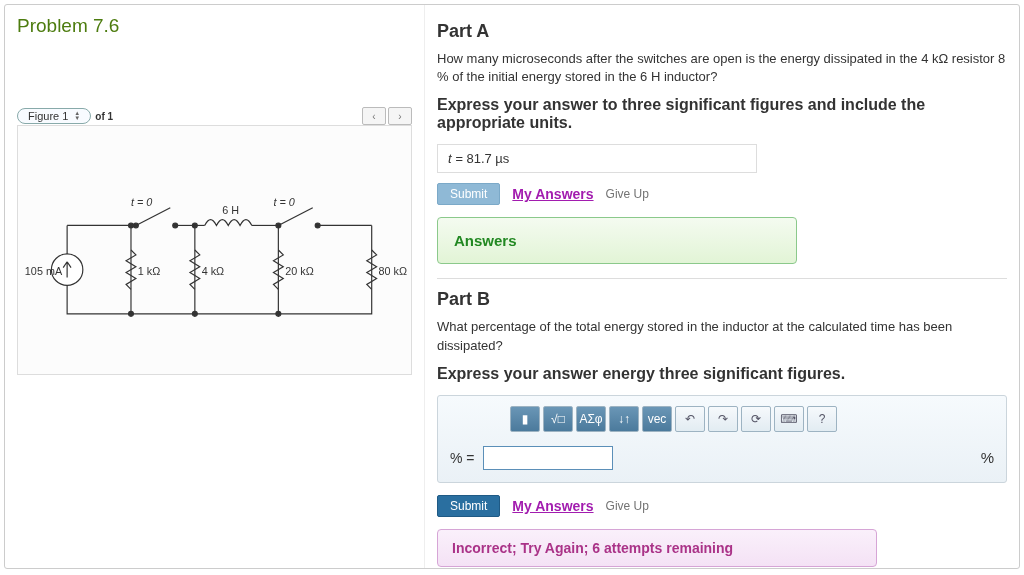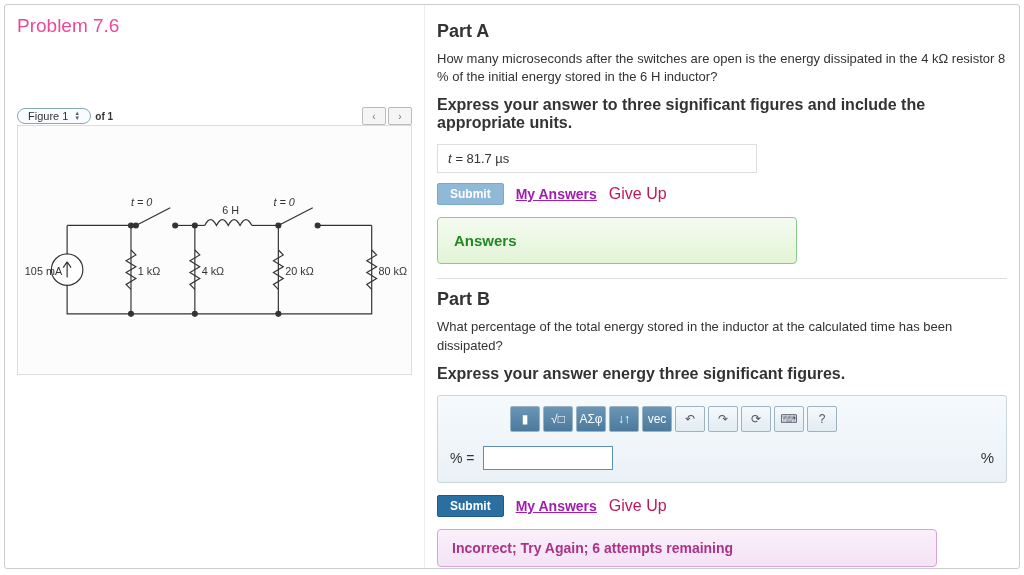--- a/index.html
+++ b/index.html
@@ -27,21 +27,21 @@
   }
   .right-col {
     flex: 1;
     padding: 10px 12px;
     overflow: hidden;
   }
   .problem-title {
     font-size: 19px;
     font-weight: normal;
     margin-bottom: 14px;
-    color: #ec4899;
+    color: #4d7c0f;
   }
   .desc-box {
     border: 1px solid #d6e4ef;
     background: #fdfdfd;
     padding: 10px 12px;
     font-size: 13px;
     line-height: 1.4;
     box-shadow: 0 1px 2px rgba(0,0,0,0.05);
   }
   .desc-box a { color: #06c; text-decoration: underline; }
@@ -108,49 +108,49 @@
   }
   .answer-input-box .val { font-style: normal; }
 
   .btn-row { display: flex; align-items: center; gap: 12px; margin-bottom: 12px; }
   .btn-submit {
     background: #8fb9d6;
     color: #fff;
     border: 1px solid #7ba9c8;
     padding: 3px 12px;
     font-size: 12px;
-    font-weight: bold;
+    font-weight: normal;
     border-radius: 2px;
   }
   .btn-submit.active {
     background: #2a6fa0;
     border-color: #1f5a85;
   }
   .my-answers { color: #a21caf; text-decoration: underline; font-size: 14px; font-weight: bold;}
-  .give-up { color: #be185d; font-size: 16px; }
+  .give-up { color: #737373; font-size: 12px; }
 
   .correct-box {
     border: 1px solid #8bc98b;
     background: linear-gradient(#f4fbf0,#e2f4d6);
     border-radius: 4px;
     padding: 14px 16px;
     color: #228822;
     font-weight: bold;
     font-size: 15px;
     width: 360px;
   }
   .incorrect-box {
     border: 1px solid #d6a5d6;
     background: linear-gradient(#faf0fb,#f4e2f5);
     border-radius: 4px;
     padding: 10px 14px;
     color: #aa3388;
     font-weight: bold;
     font-size: 14px;
-    width: 500px;
+    width: 440px;
   }
 
   .math-toolbar-wrap {
     border: 1px solid #cbd5dc;
     background: linear-gradient(#f6fafd,#eaf1f6);
     padding: 10px 12px 12px 12px;
     border-radius: 3px;
     margin-bottom: 12px;
   }
   .math-toolbar {

